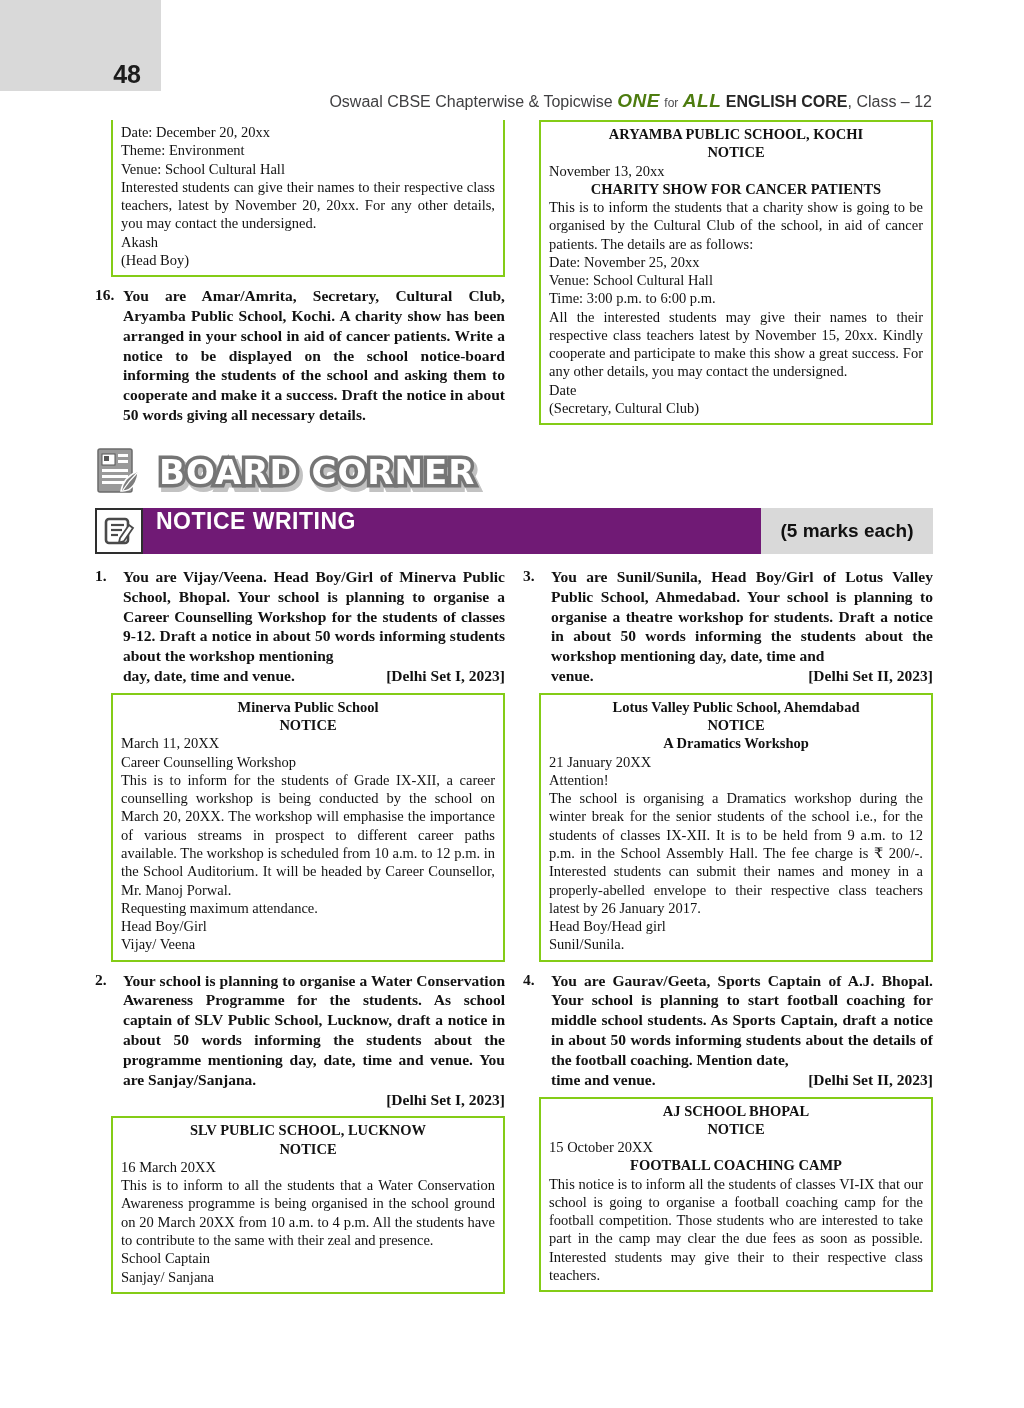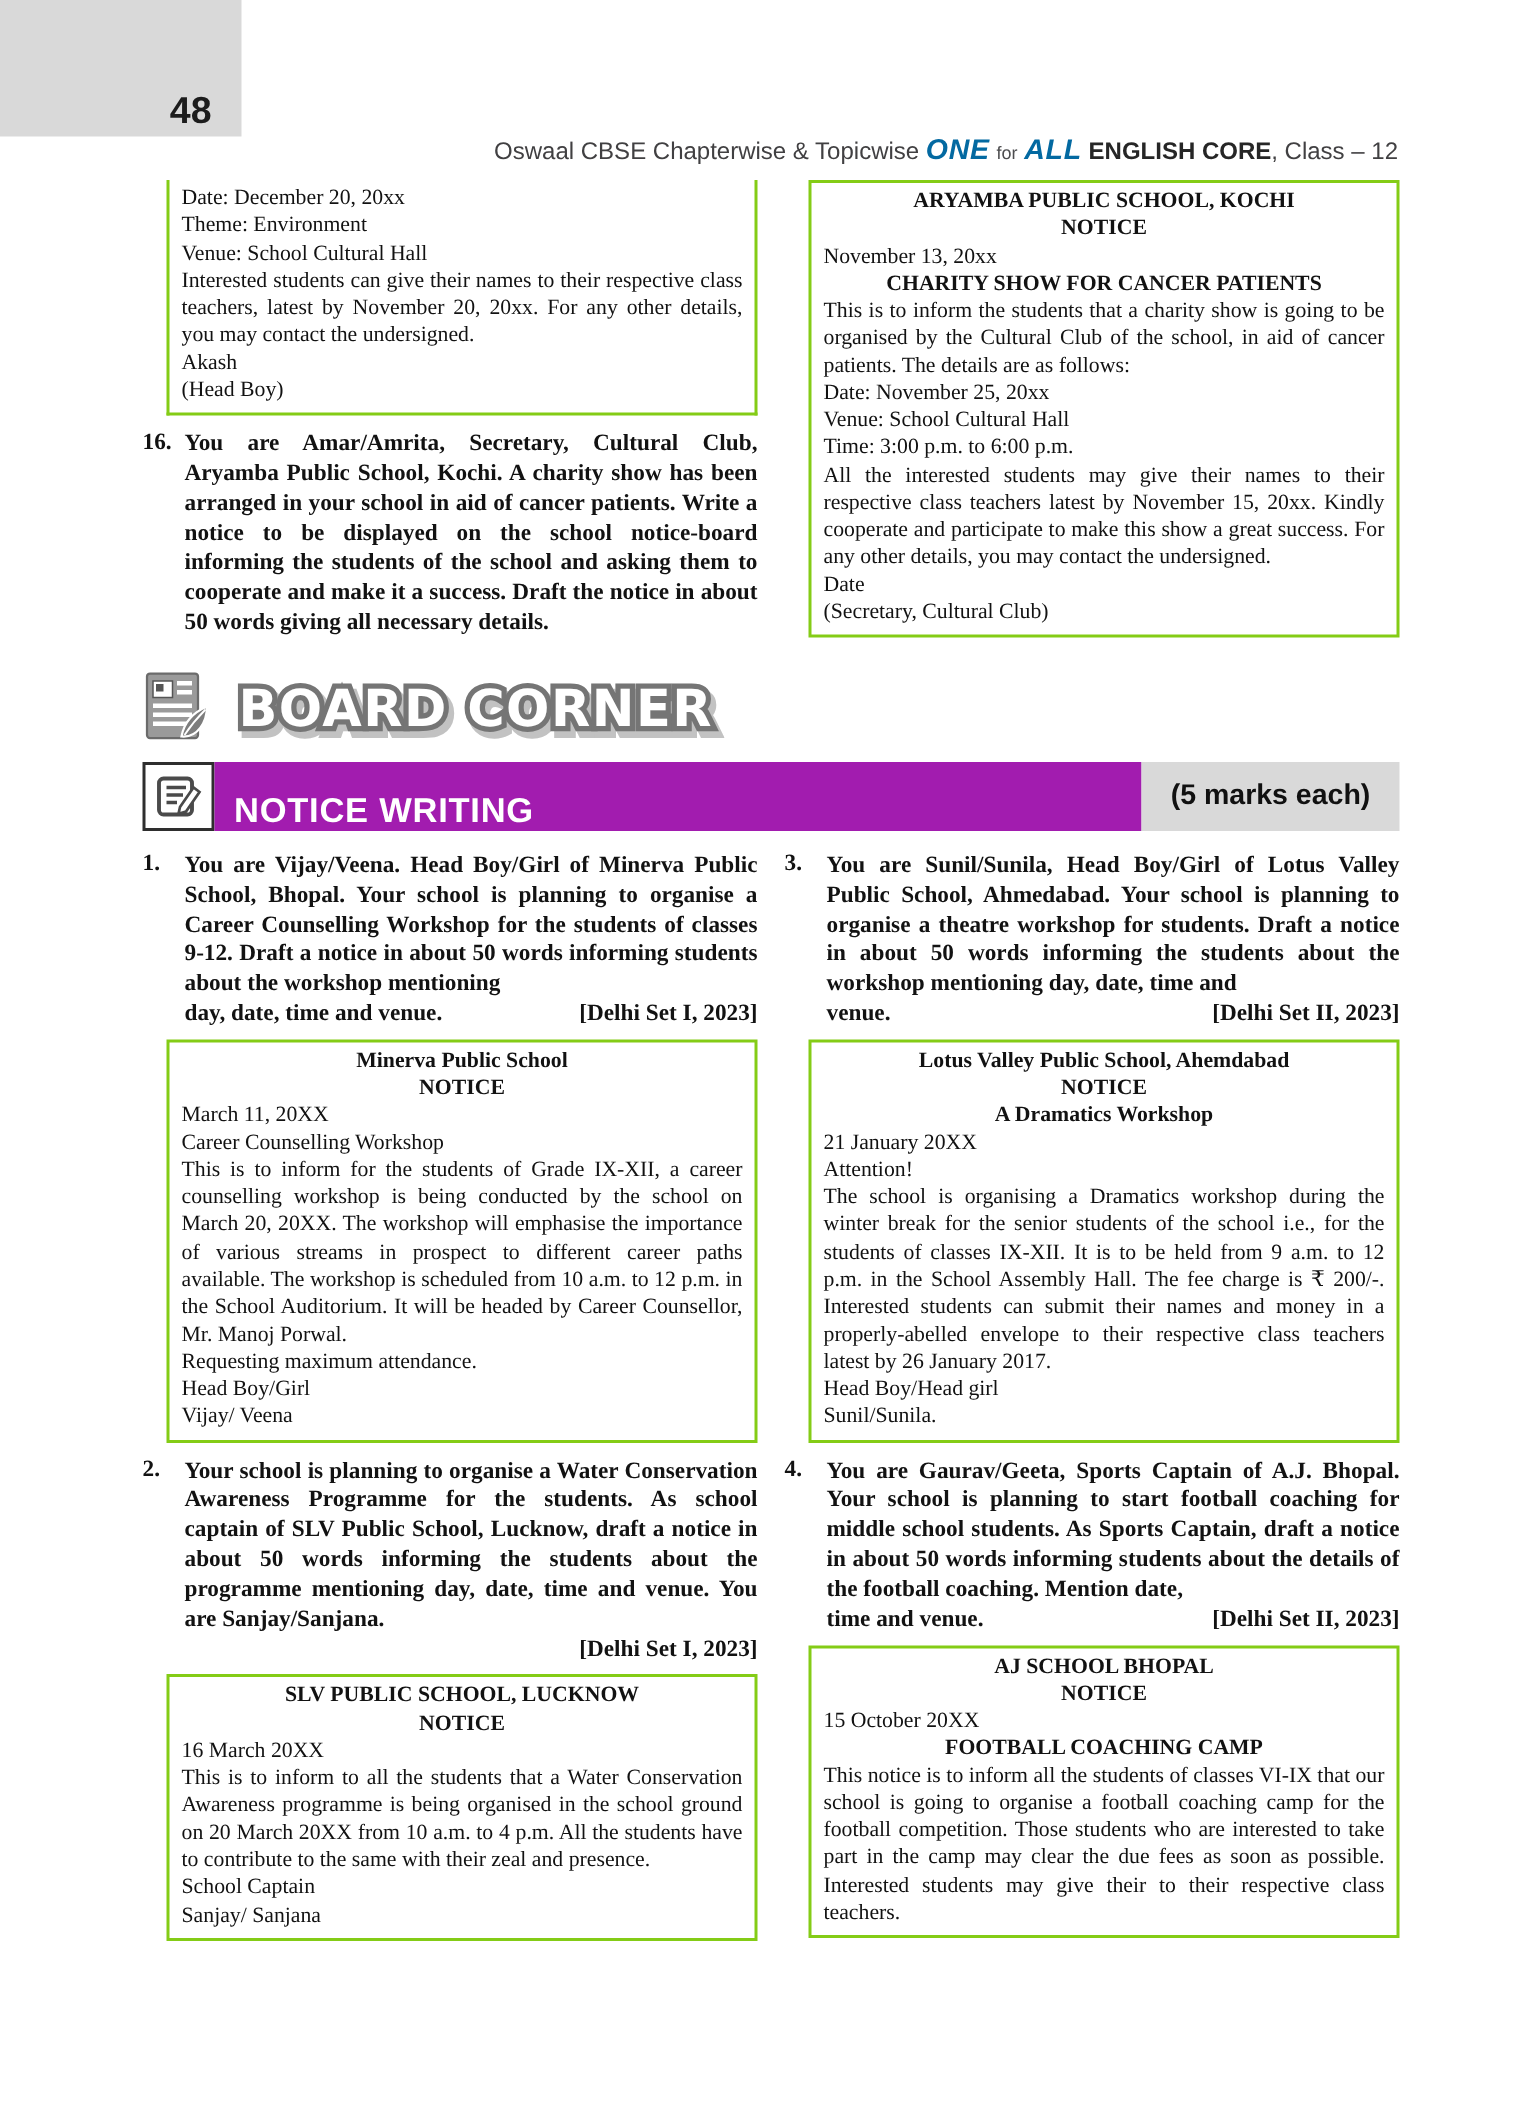--- a/index.html
+++ b/index.html
@@ -18,21 +18,21 @@
     display:flex; align-items:flex-end; justify-content:flex-end;
     padding:0 20px 2px 0;
   }
   .pagenum{ font-family:"Liberation Sans","DejaVu Sans",sans-serif; font-weight:bold; font-size:25px; color:#1c1c1c; }
   .header-line{
     position:absolute; top:90px; left:0; width:932px;
     text-align:right; white-space:nowrap;
     font-family:"Liberation Sans","DejaVu Sans",sans-serif;
     font-size:16px; color:#414042;
   }
-  .header-line .brand{ font-weight:bold; font-style:italic; font-size:19px; color:#0369a1; letter-spacing:.5px; }
+  .header-line .brand{ font-weight:bold; font-style:italic; font-size:19px; color:#4d7c0f; letter-spacing:.5px; }
   .header-line .for{ font-size:12px; color:#4d4d4f; }
   .header-line .bold{ font-weight:bold; color:#262626; }
   
   .content{ position:absolute; top:120px; left:95px; width:838px; }
   .cols{ display:grid; grid-template-columns:1fr 1fr; column-gap:18px; align-items:start; }
   
   .nbox{
     border:2px solid #84cc16; margin-left:16px;
     padding:3px 8px 6px; font-size:14.5px; line-height:1.26;
   }
@@ -48,21 +48,21 @@
   .qrow{ display:flex; justify-content:space-between; font-weight:bold; font-size:15.5px; line-height:1.28; }
   
   .board-row{ display:flex; align-items:center; gap:14px; margin:14px 0 12px 0; height:50px; }
   
   .banner{ display:flex; align-items:stretch; height:46px; margin:0 0 4px 0; }
   .banner-icon-box{
     width:48px; flex:none; background:#ffffff; border:2px solid #2e2e2e;
     display:flex; align-items:center; justify-content:center;
   }
   .banner-title-area{
-    flex:1; background:#a21caf; display:flex; align-items:flex-end; padding-left:13px;
+    flex:1; background:#701a75; display:flex; align-items:flex-start; padding-left:13px;
   }
   .banner-title{
     color:#ffffff; font-family:"Liberation Sans","DejaVu Sans",sans-serif;
     font-weight:bold; font-size:23px; letter-spacing:.5px;
   }
   .banner-marks{
     width:172px; flex:none; background:#d9d9d9;
     display:flex; align-items:center; justify-content:center;
   }
   .banner-marks span{

